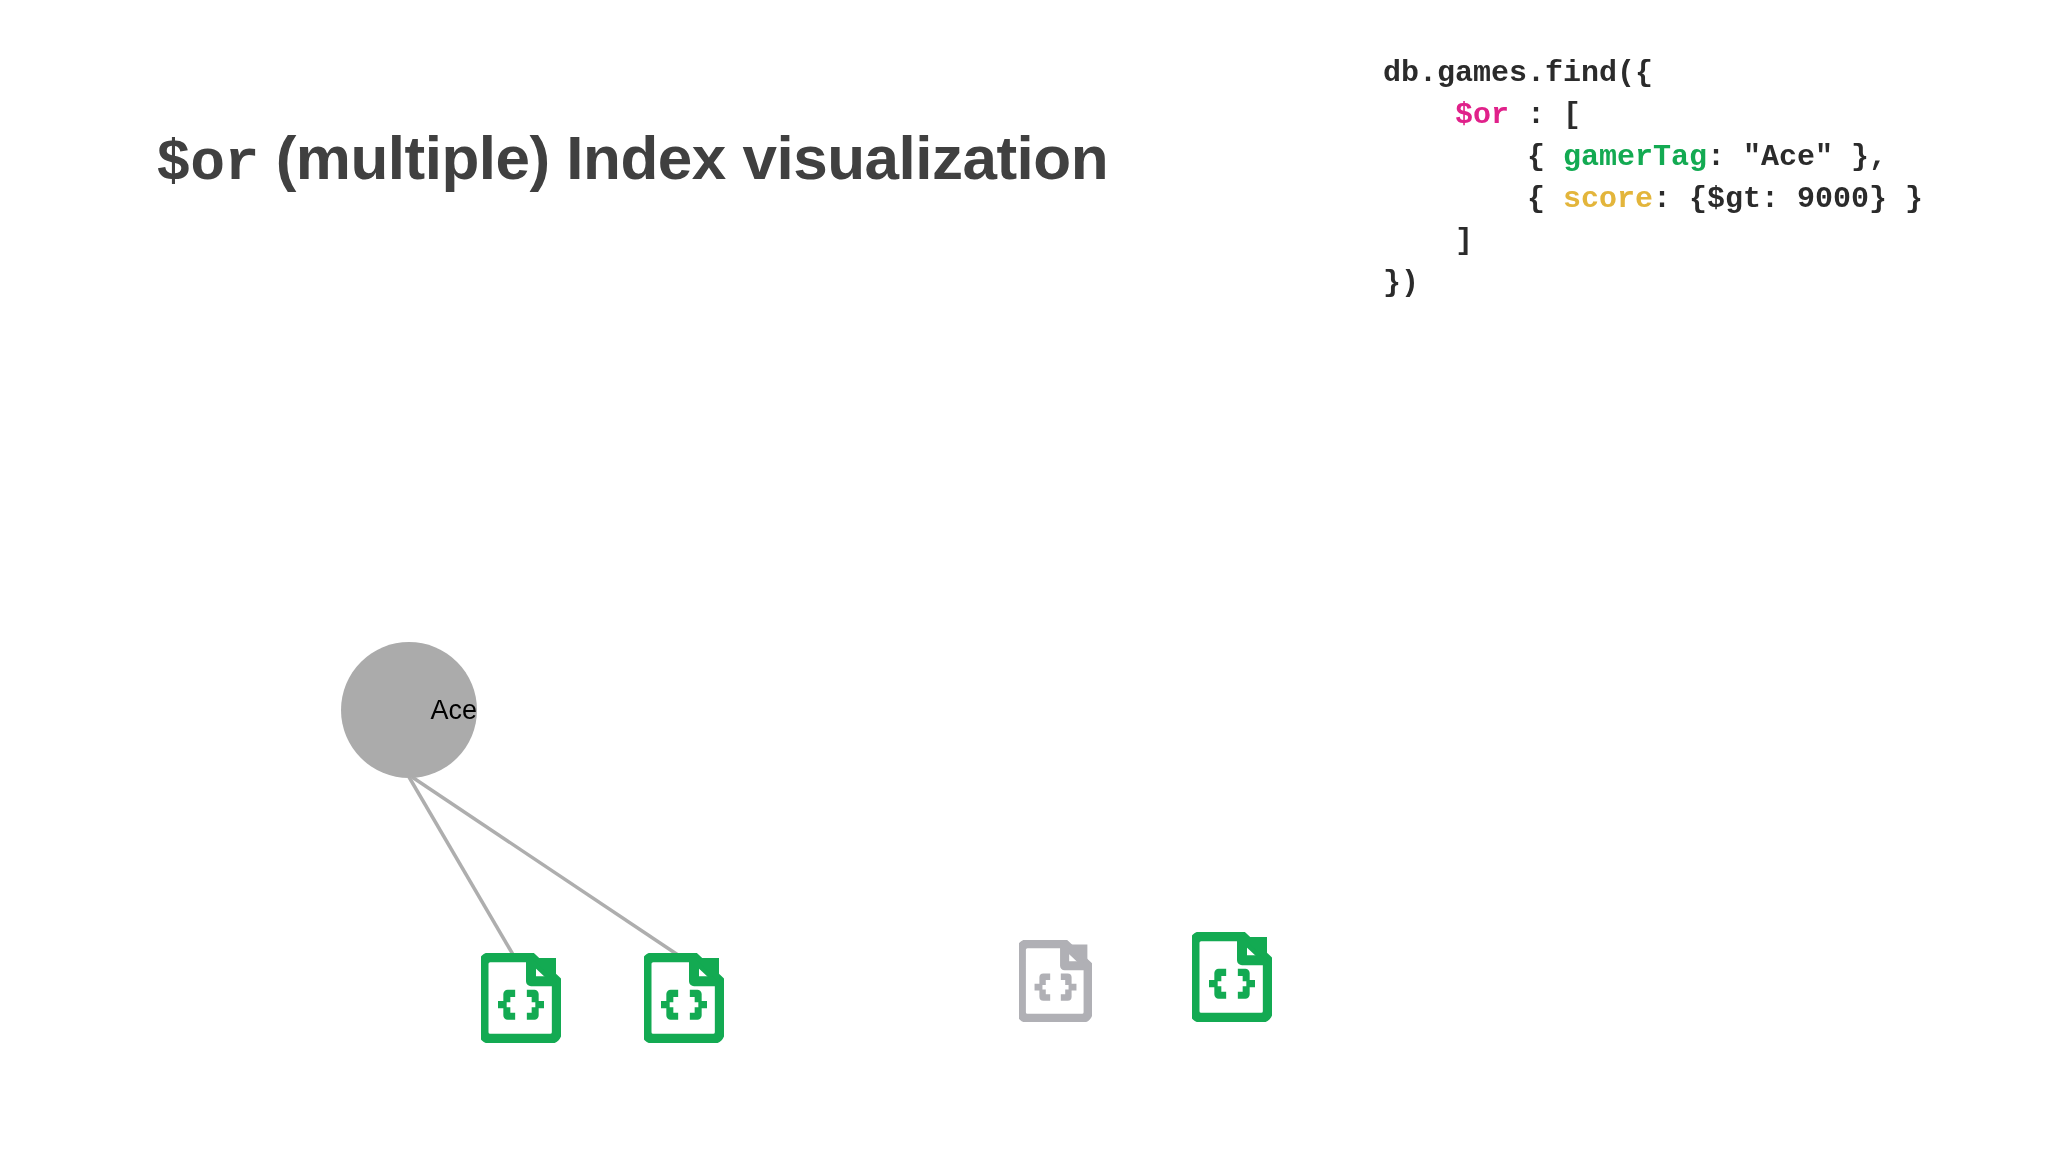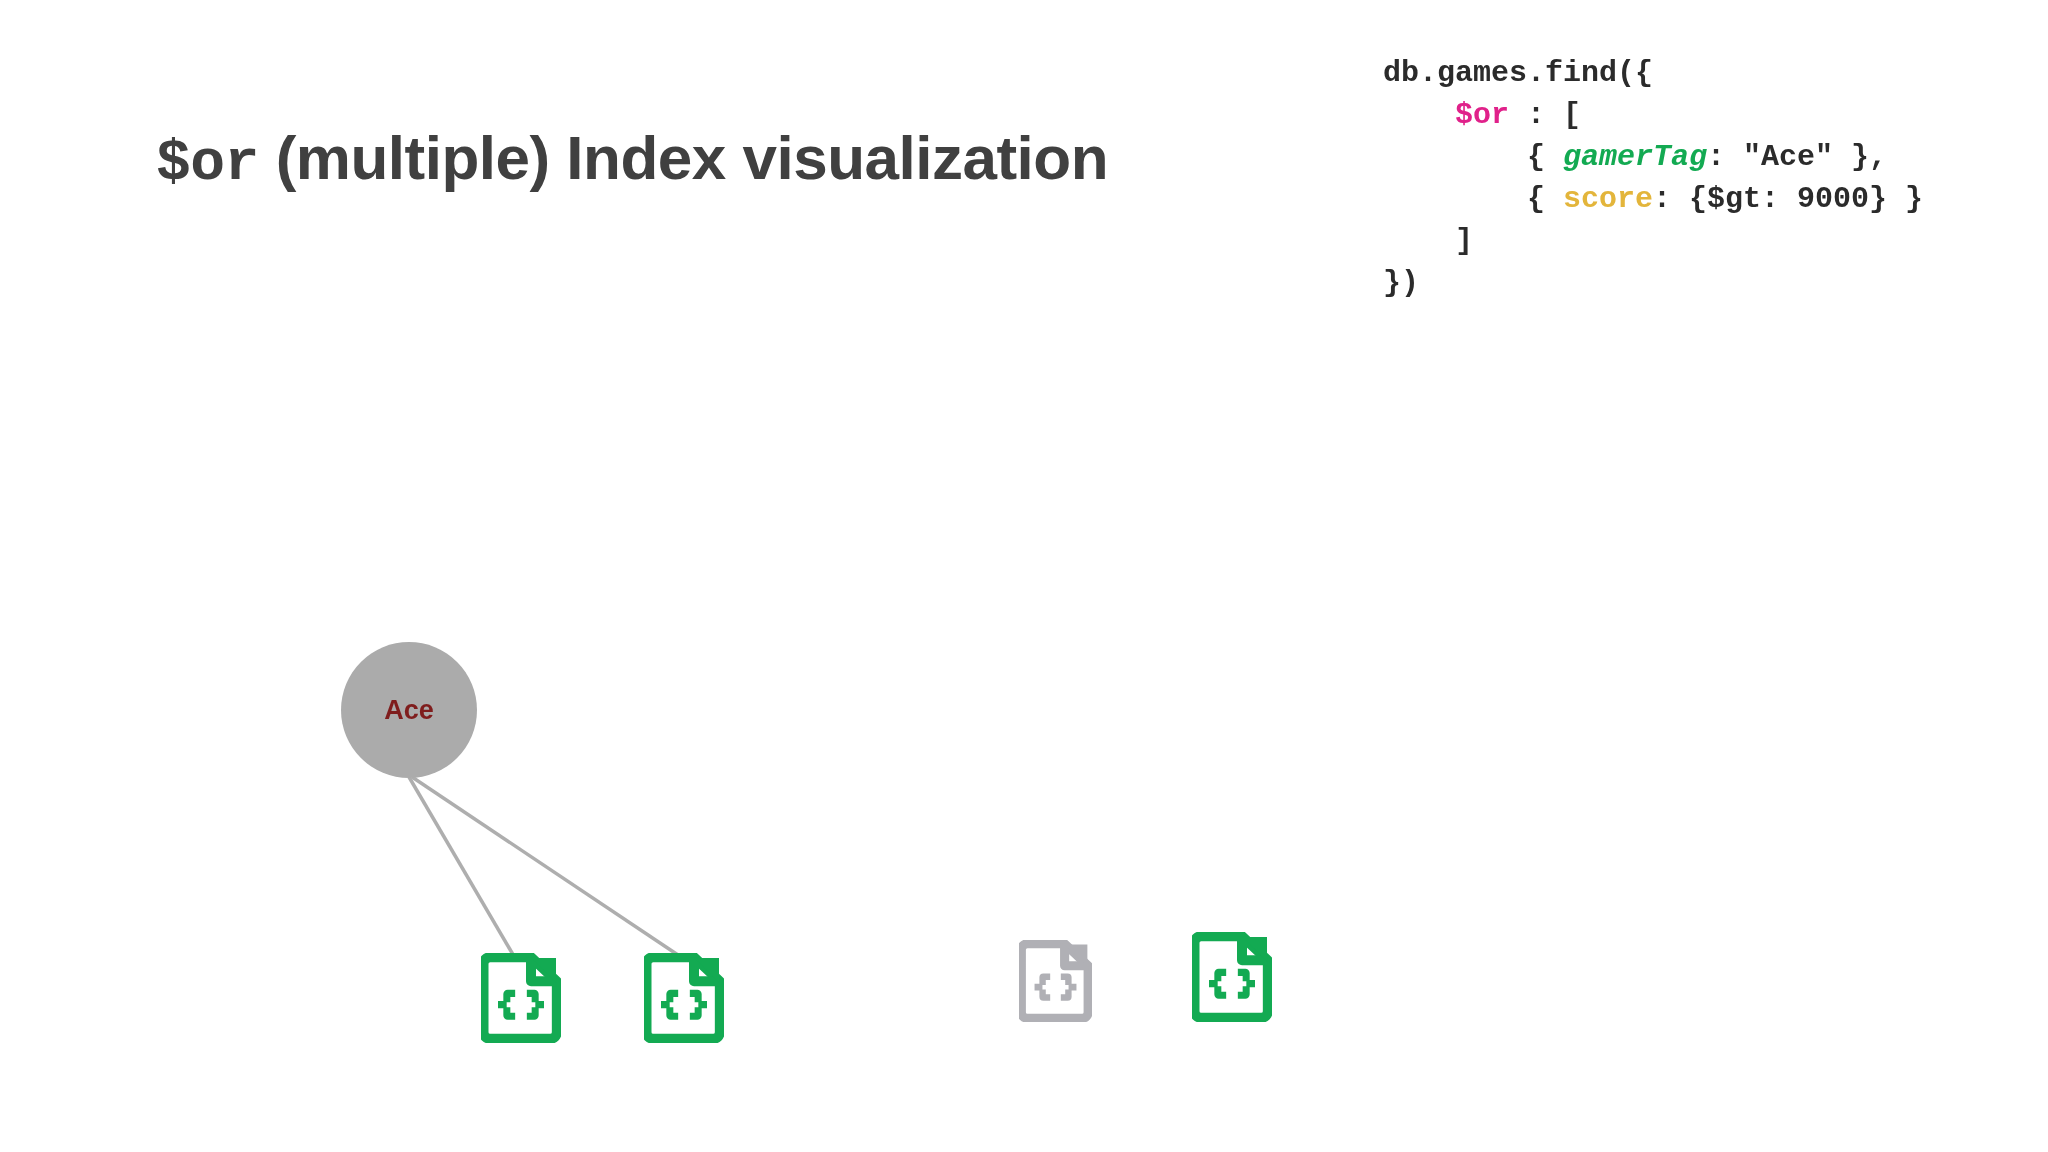--- a/index.html
+++ b/index.html
@@ -41,45 +41,45 @@
     top: 52px;
     font-family: "Liberation Mono", "DejaVu Sans Mono", monospace;
     font-size: 30px;
     font-weight: 700;
     line-height: 42px;
     color: #2b2b2b;
     white-space: pre;
   }
   #code-block .line { white-space: pre; }
   .tok-key-or    { color: #E0218A; }
-  .tok-field-a   { color: #13AA52; font-style: italic; }
+  .tok-field-a   { color: #13AA52; }
   .tok-field-b   { color: #E3B53B; margin-top: 8px; }
   .tok-plain     { color: #2b2b2b; }
 
   
   #graph-canvas {
     position: absolute;
     left: 0;
     top: 0;
     width: 2048px;
     height: 1152px;
   }
 
   
   .index-node {
     position: absolute;
     border-radius: 50%;
     background: #ABABAB;
     display: flex;
     align-items: center;
-    justify-content: center;
-    color: #7f1d1d;
+    justify-content: flex-end;
+    color: #000000;
     font-size: 27px;
     font-family: "Liberation Sans", sans-serif;
-    font-weight: 700;
+    font-weight: 400;
   }
 
   
   .doc-icon {
     position: absolute;
   }
   .doc-icon svg { display: block; width: 100%; height: 100%; }
 </style>
 </head>
 <body>

